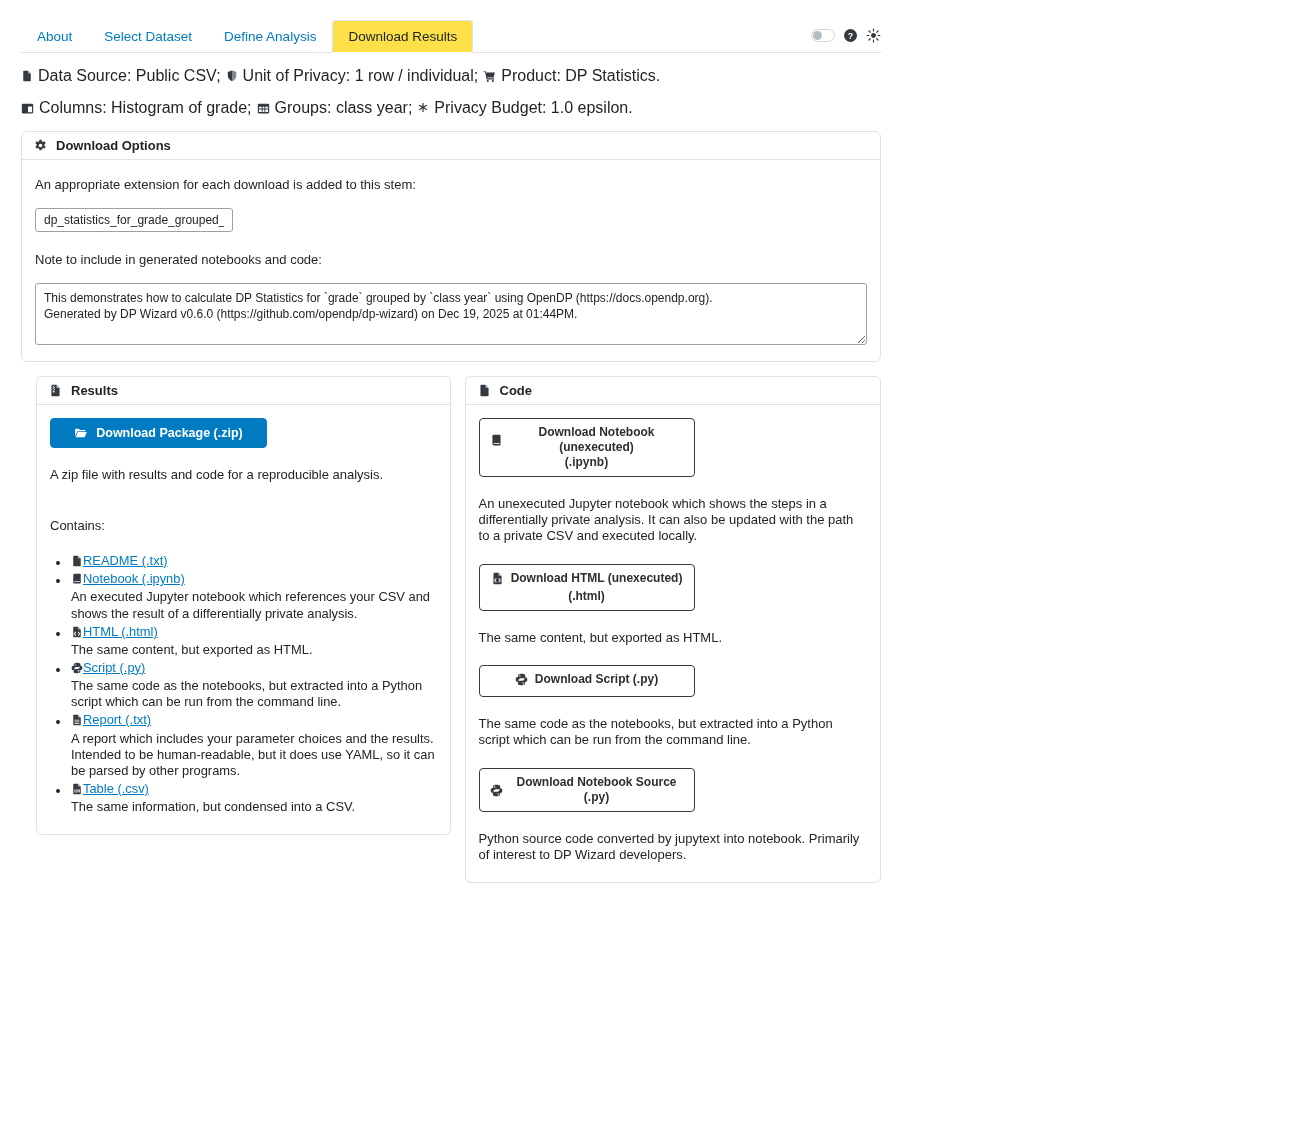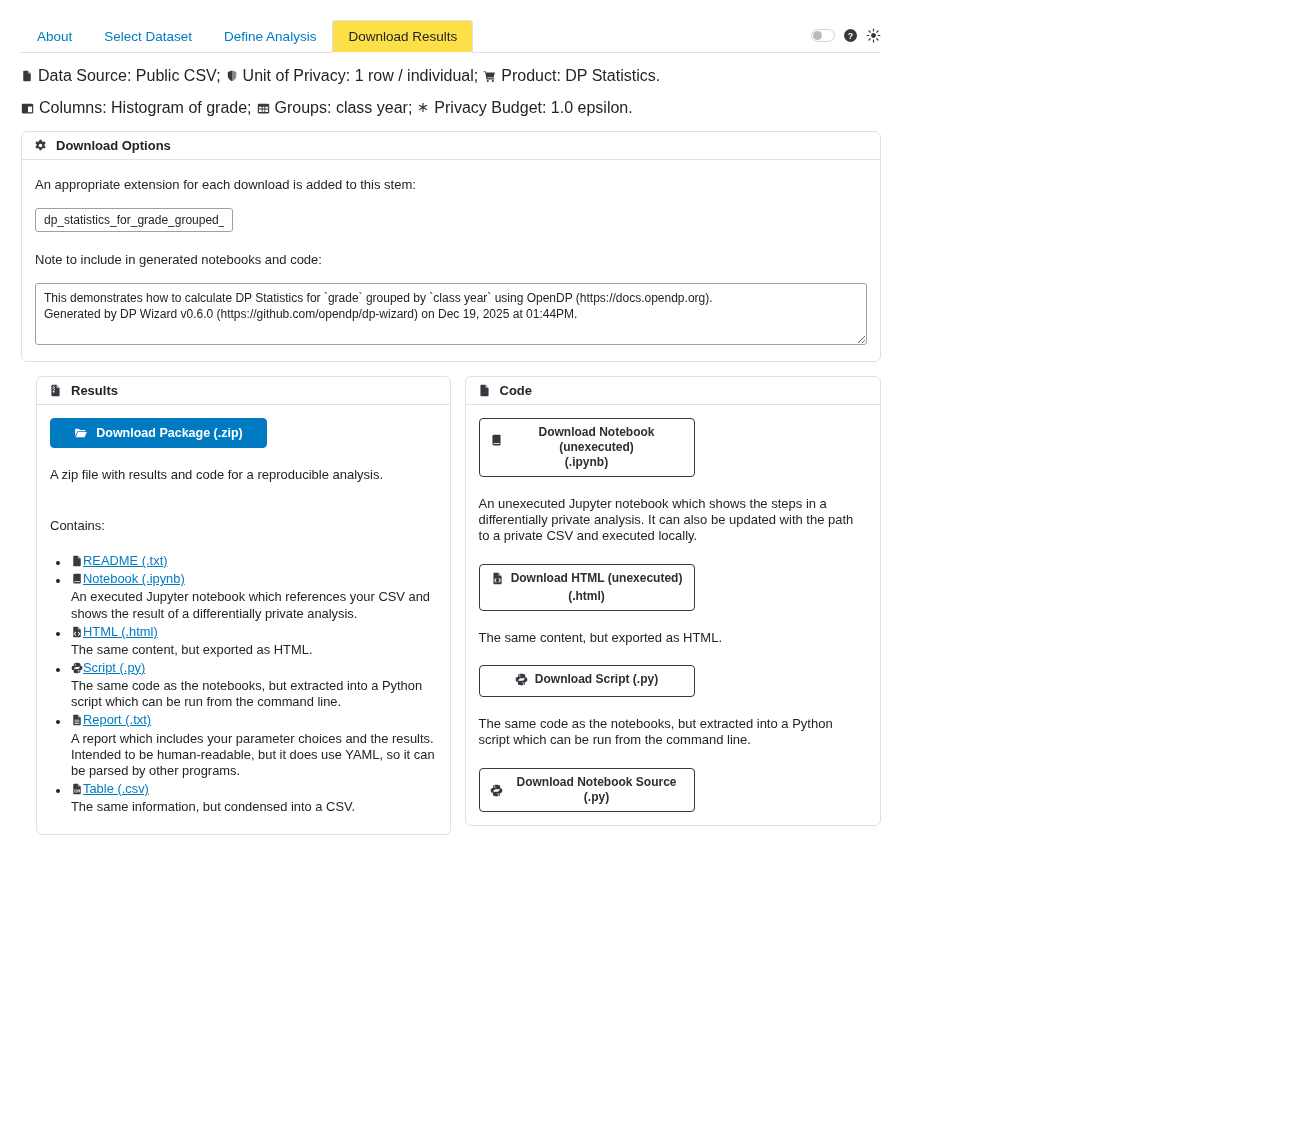--- a/index.html
+++ b/index.html
@@ -426,18 +426,19 @@
           <span class="btn-line1">
               <span class="icon">
                 <svg width="13" height="13" viewBox="0 0 16 16" fill="currentColor">
                   <use href="#i-python"></use>
                 </svg>
               </span>
               <span>Download Notebook Source (.py)</span>
             </span>
           
         </button>
+        <p class="code-desc last">Python source code converted by jupytext into notebook. Primarily of interest to DP Wizard developers.</p>
 
       </div>
     </div>
 
   </div>
 </div>
 
 </body></html>

